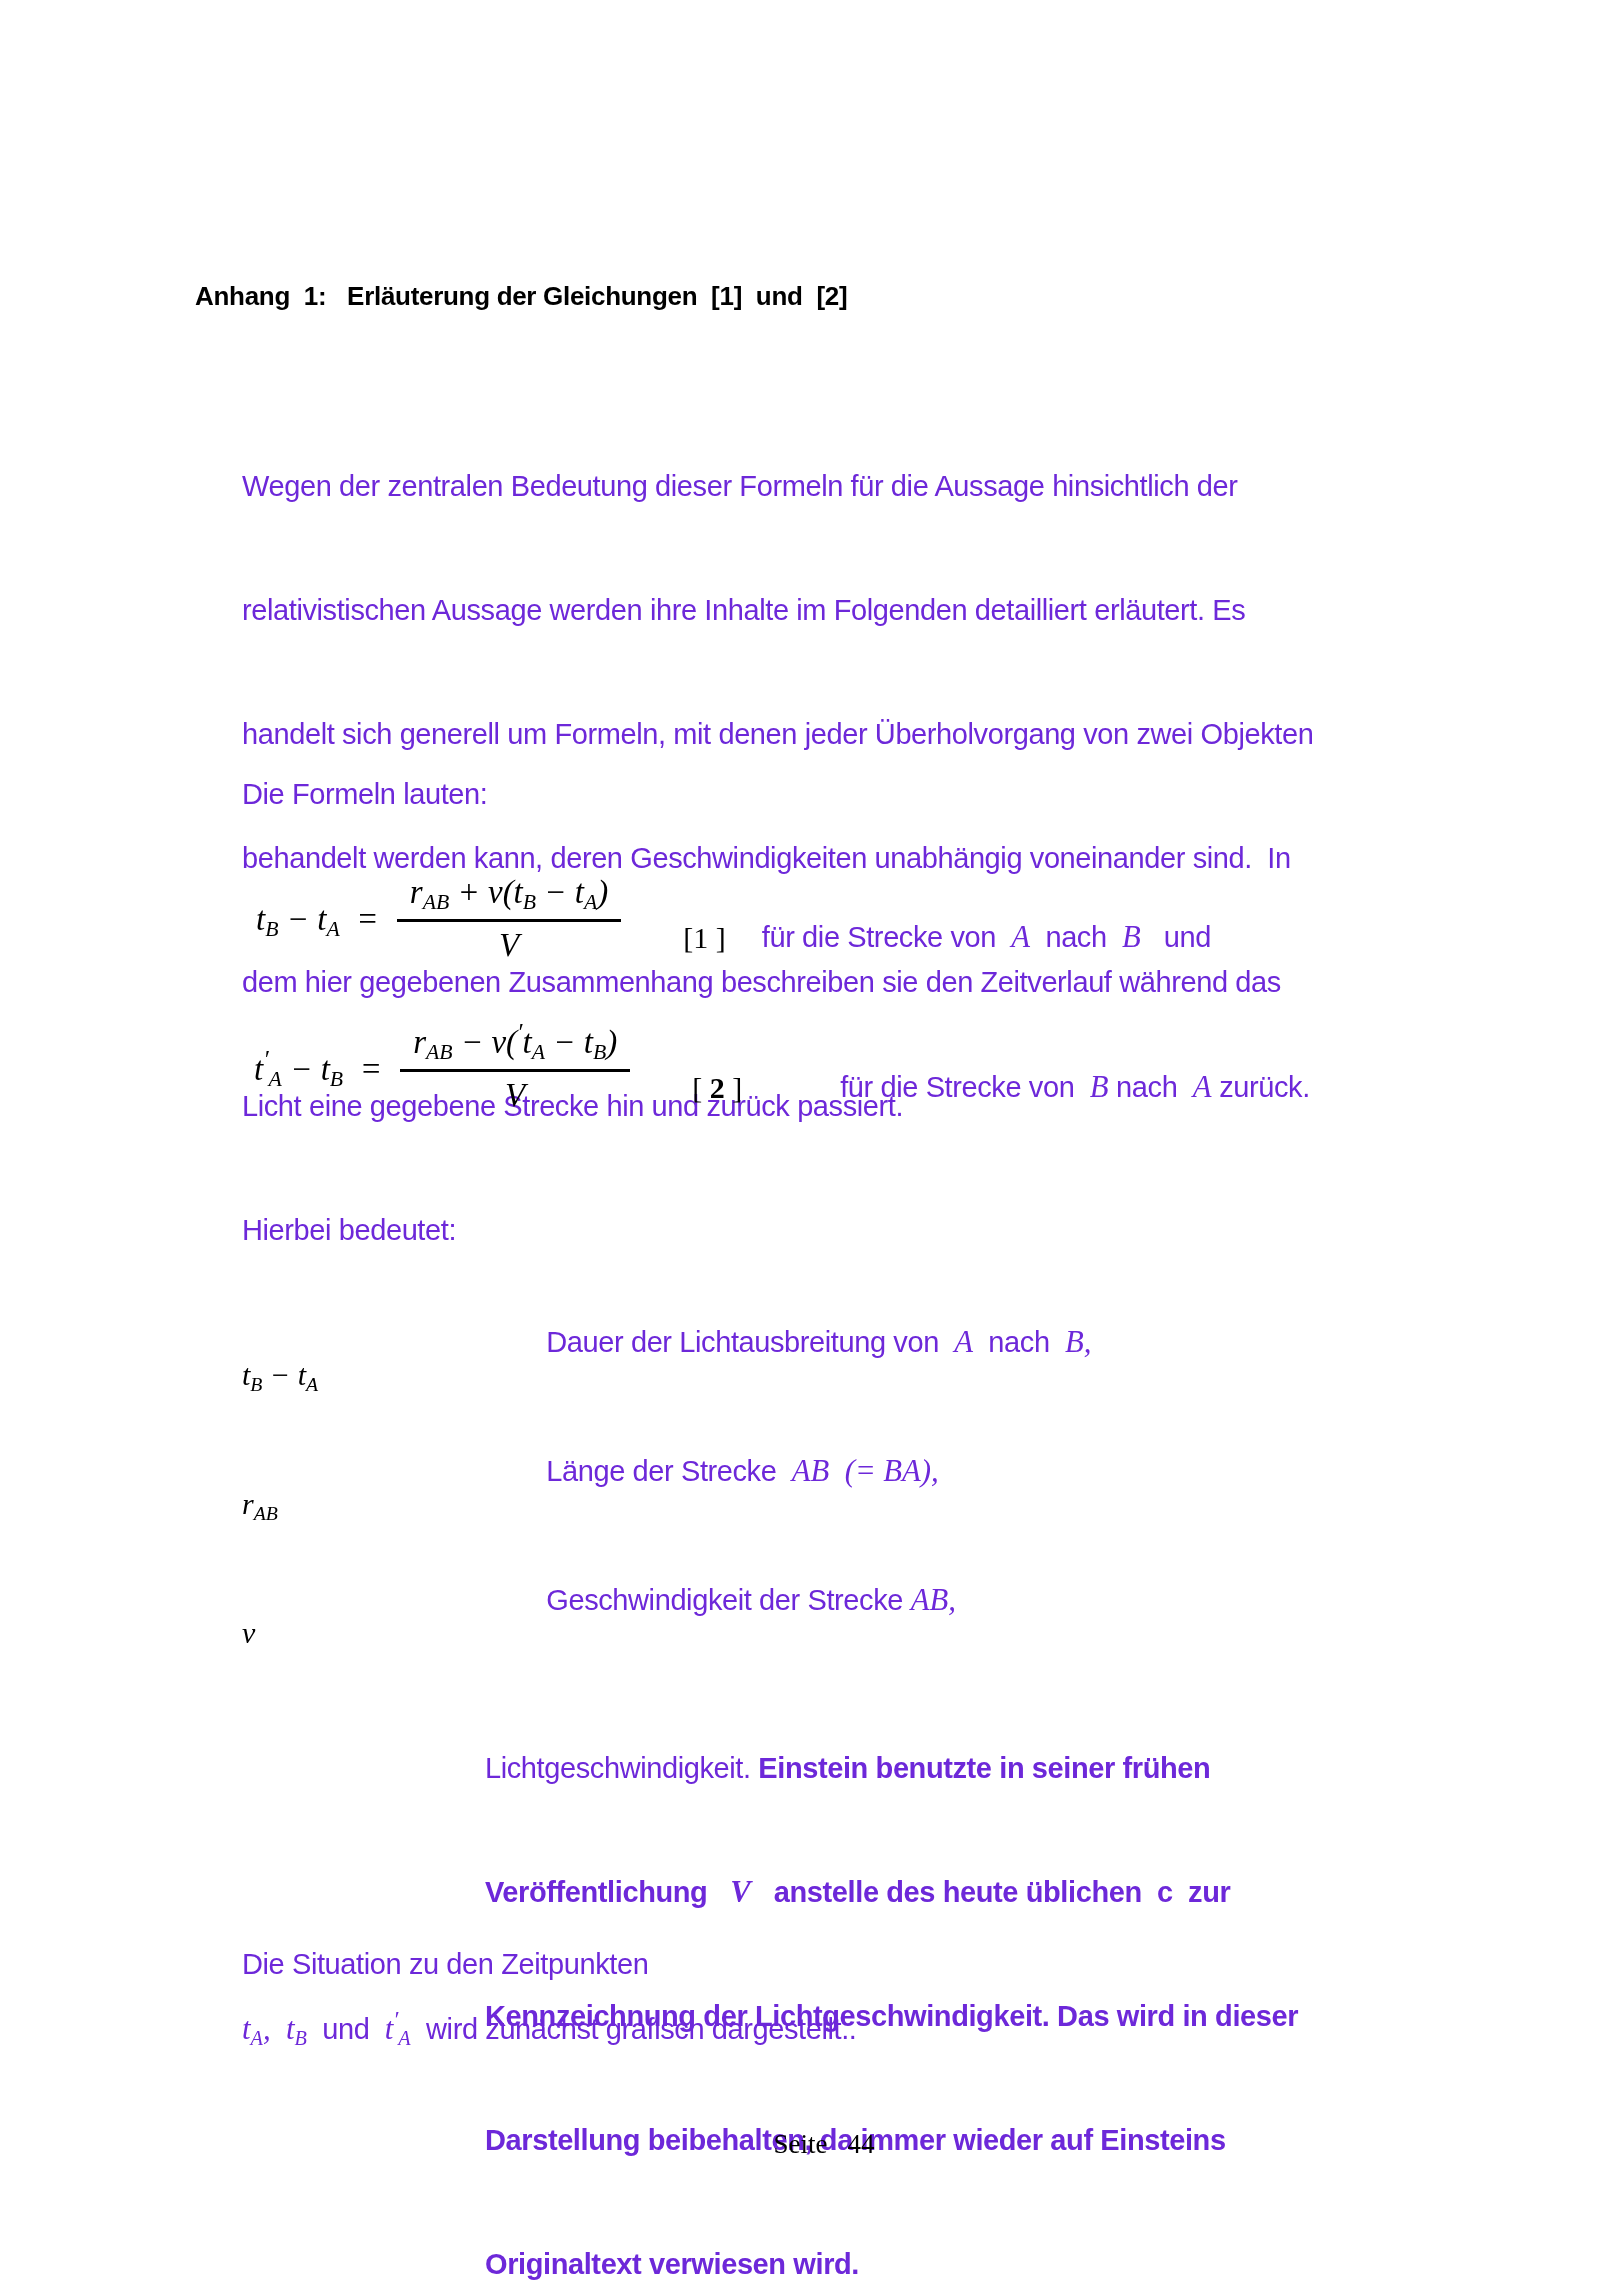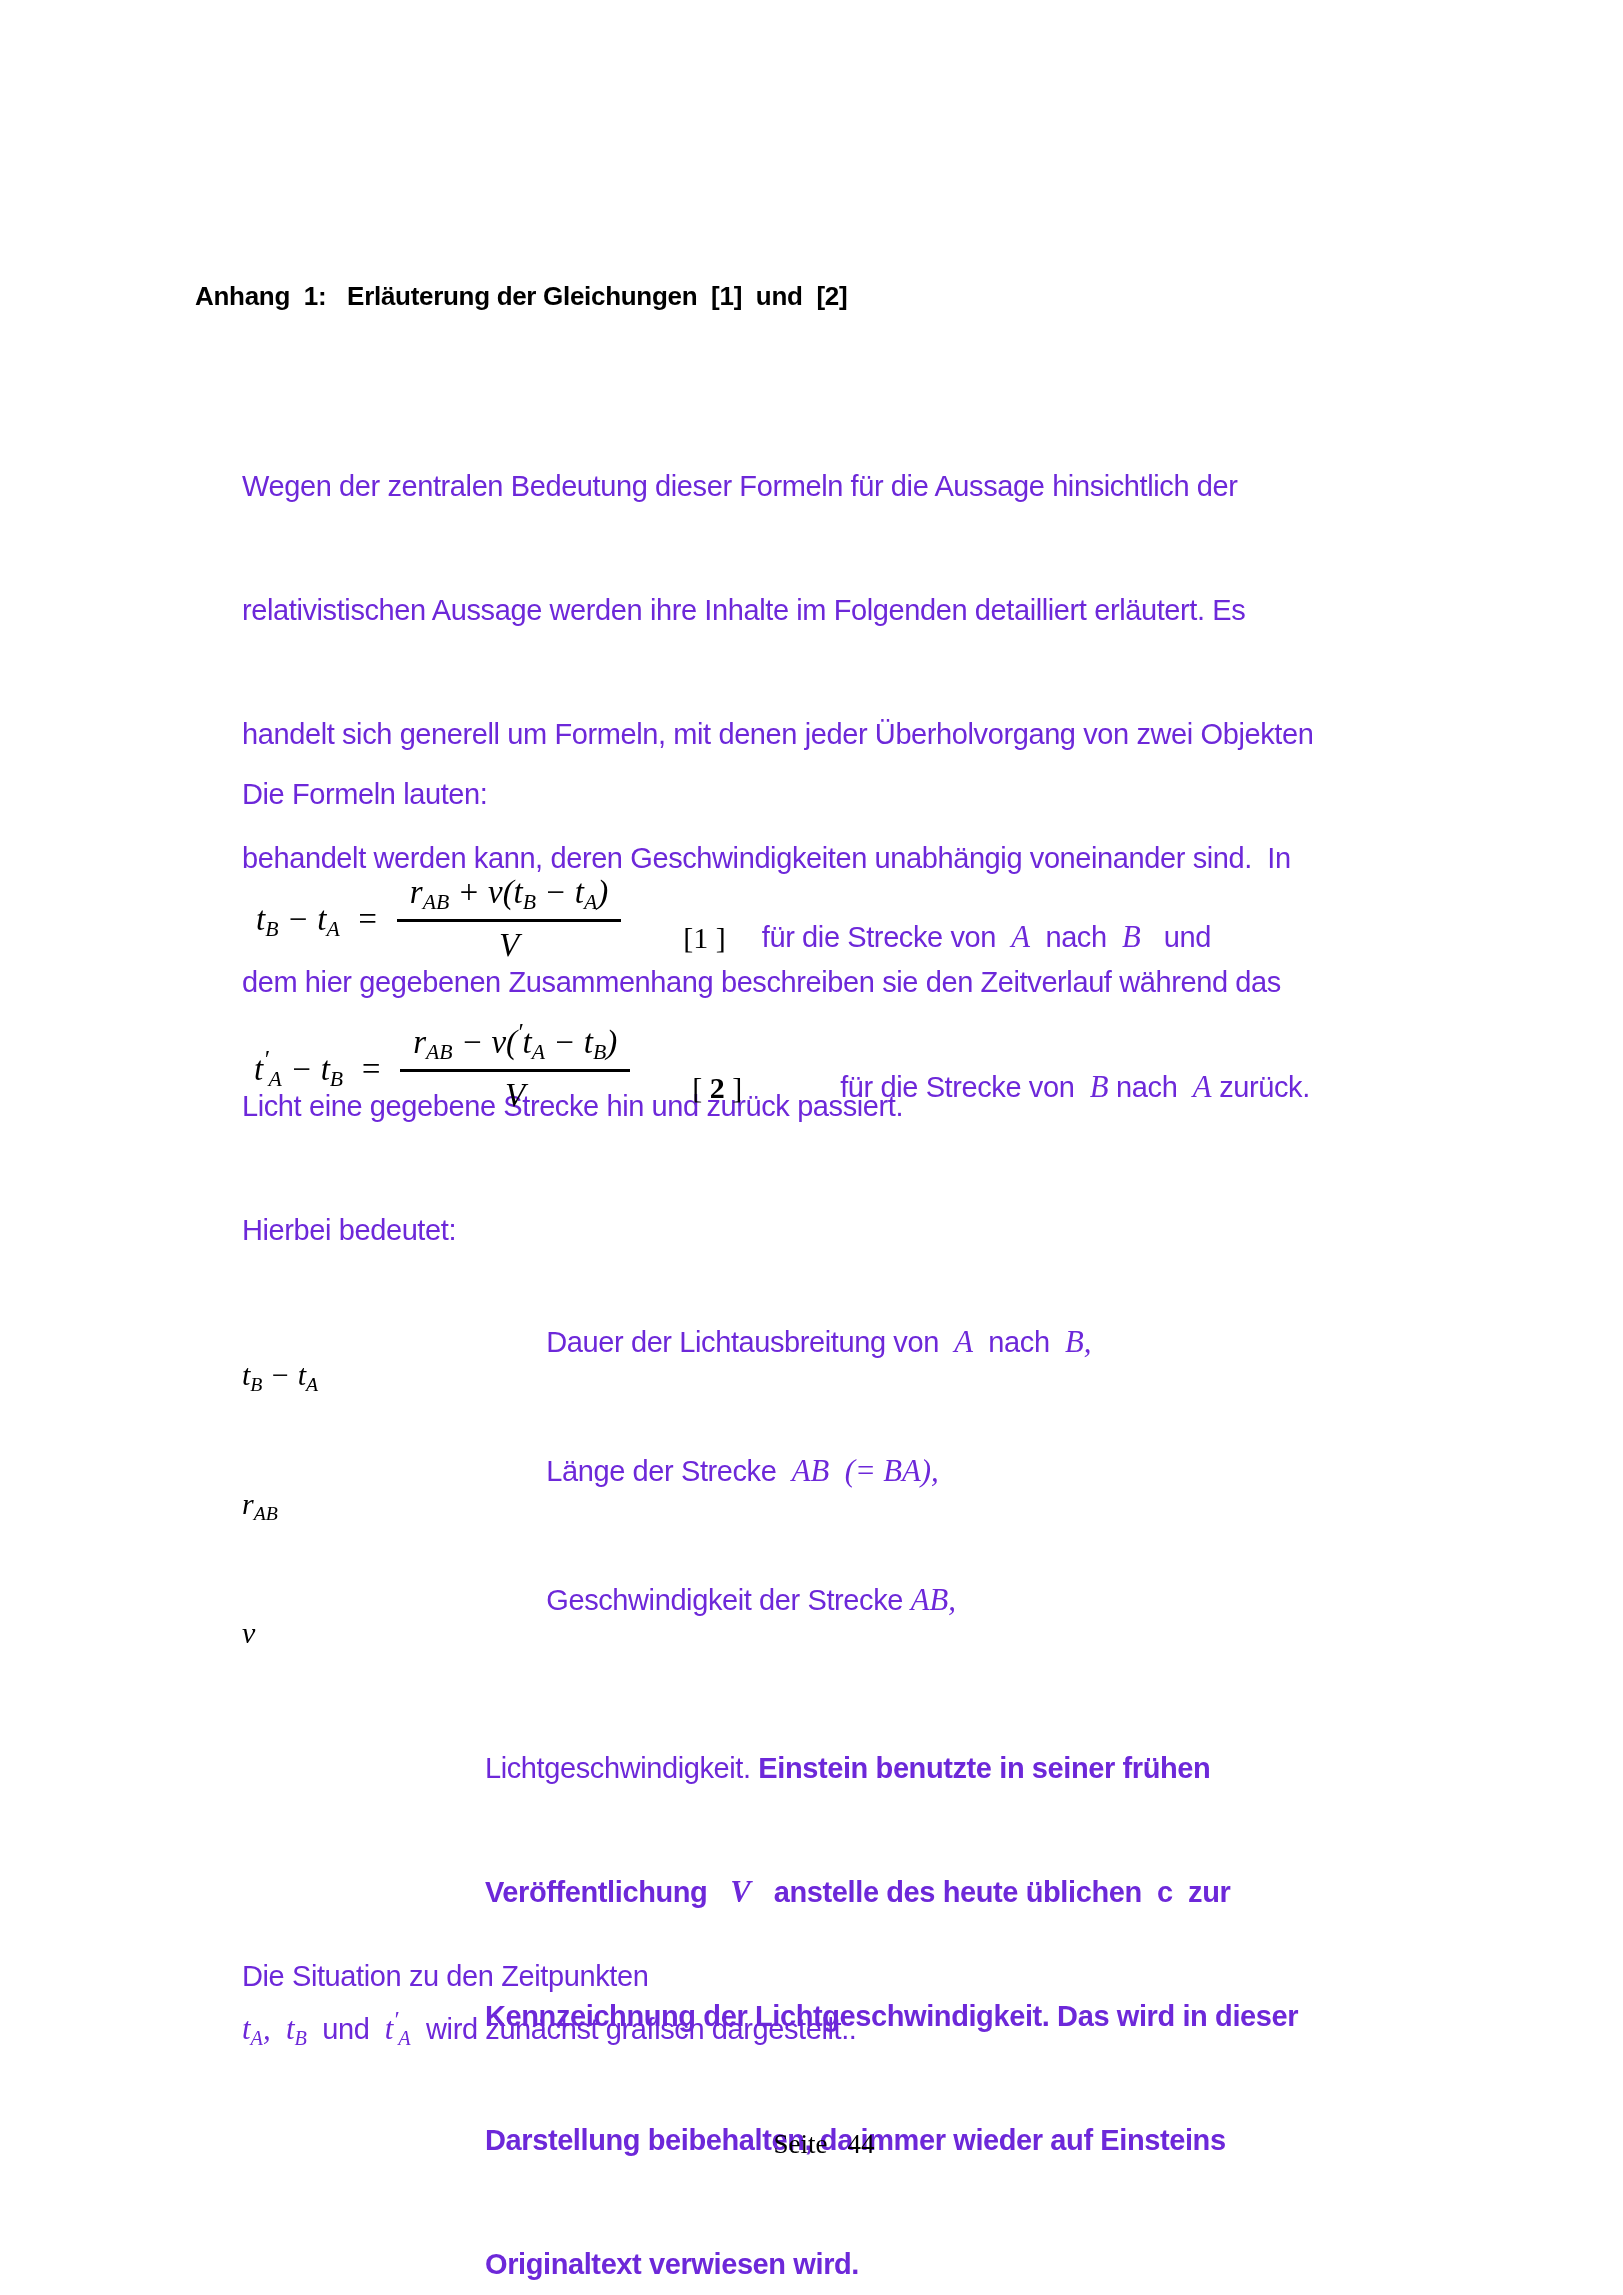--- a/index.html
+++ b/index.html
@@ -77,21 +77,21 @@
   .def-row .term {
     flex:0 0 243px;
     font-size:30px;
     line-height:46px;
   }
   .def-row .def { flex:1; }
   .def-row .def .line { line-height:46px; white-space:pre-wrap; }
   .def-row.tall .def .line { line-height:58px; }
   .def-row.tall { margin-bottom:3.9px; }
 
-  .closing-1 { position:absolute; left:242px; top:1948px;margin-top:12px; }
+  .closing-1 { position:absolute; left:242px; top:1948px; }
   .closing-2 { position:absolute; left:242px; top:2000px; line-height:58px; }
 
   .page-footer {
     position:absolute; left:12px; top:2129px; width:100%;
     text-align:center;
     font-family:"Liberation Serif", serif;
     font-size:27px;
     white-space:pre-wrap;
   }
 </style>

